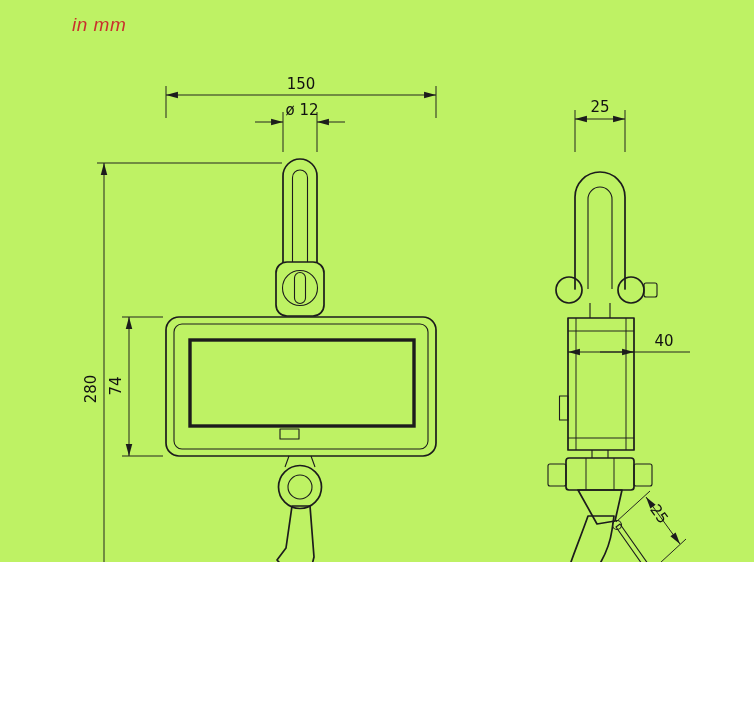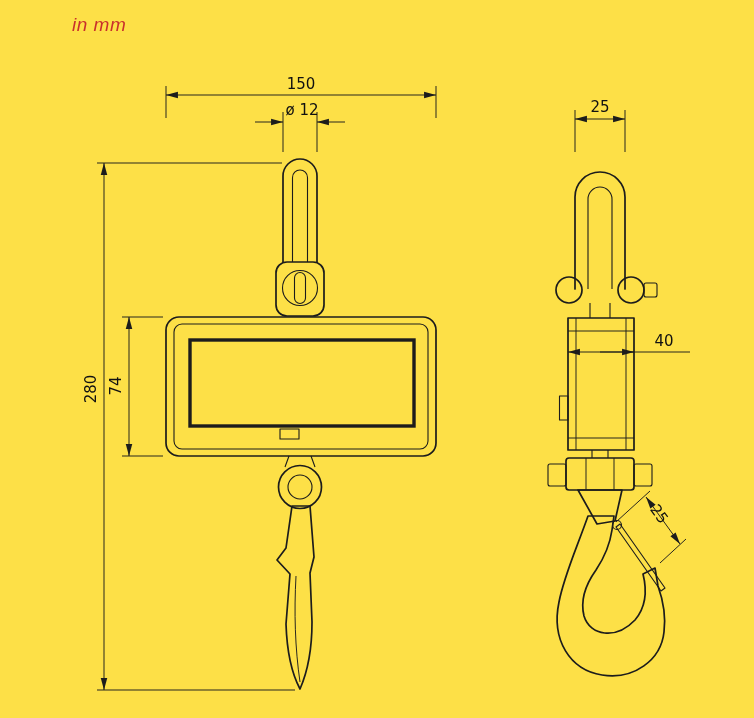--- a/index.html
+++ b/index.html
@@ -1,16 +1,16 @@
 <!DOCTYPE html>
 <html><head>
 <meta charset="utf-8">
 <style>
   html,body{margin:0;padding:0;background:#ffffff;}
-  .page{position:relative;width:754px;height:718px;background:#fde047;overflow:hidden;
+  .page{position:relative;width:754px;height:562px;background:#bef264;overflow:hidden;
         font-family:"Liberation Sans",sans-serif;}
   .units-note{position:absolute;left:72px;top:14px;font-style:italic;font-size:19px;
         color:#c9302c;letter-spacing:.5px;}
   svg{position:absolute;left:0;top:0;}
   .obj{fill:none;stroke:#1c1c1c;stroke-width:1.7;stroke-linejoin:round;stroke-linecap:round;}
   .obj2{fill:none;stroke:#1c1c1c;stroke-width:1.1;stroke-linejoin:round;}
   .thick{fill:none;stroke:#1c1c1c;stroke-width:3.4;}
   .dim{fill:none;stroke:#1c1c1c;stroke-width:0.95;}
   .dimtxt{font-family:"DejaVu Sans",sans-serif;font-size:15px;fill:#111111;}
 </style>

